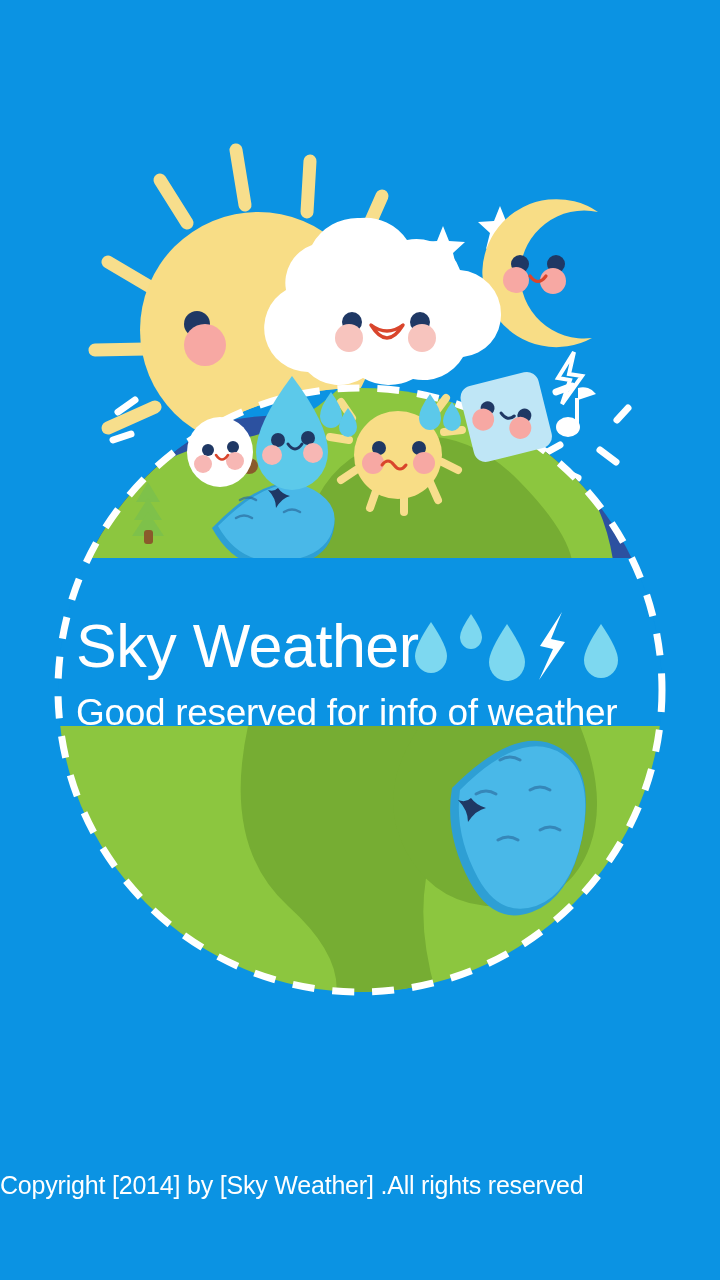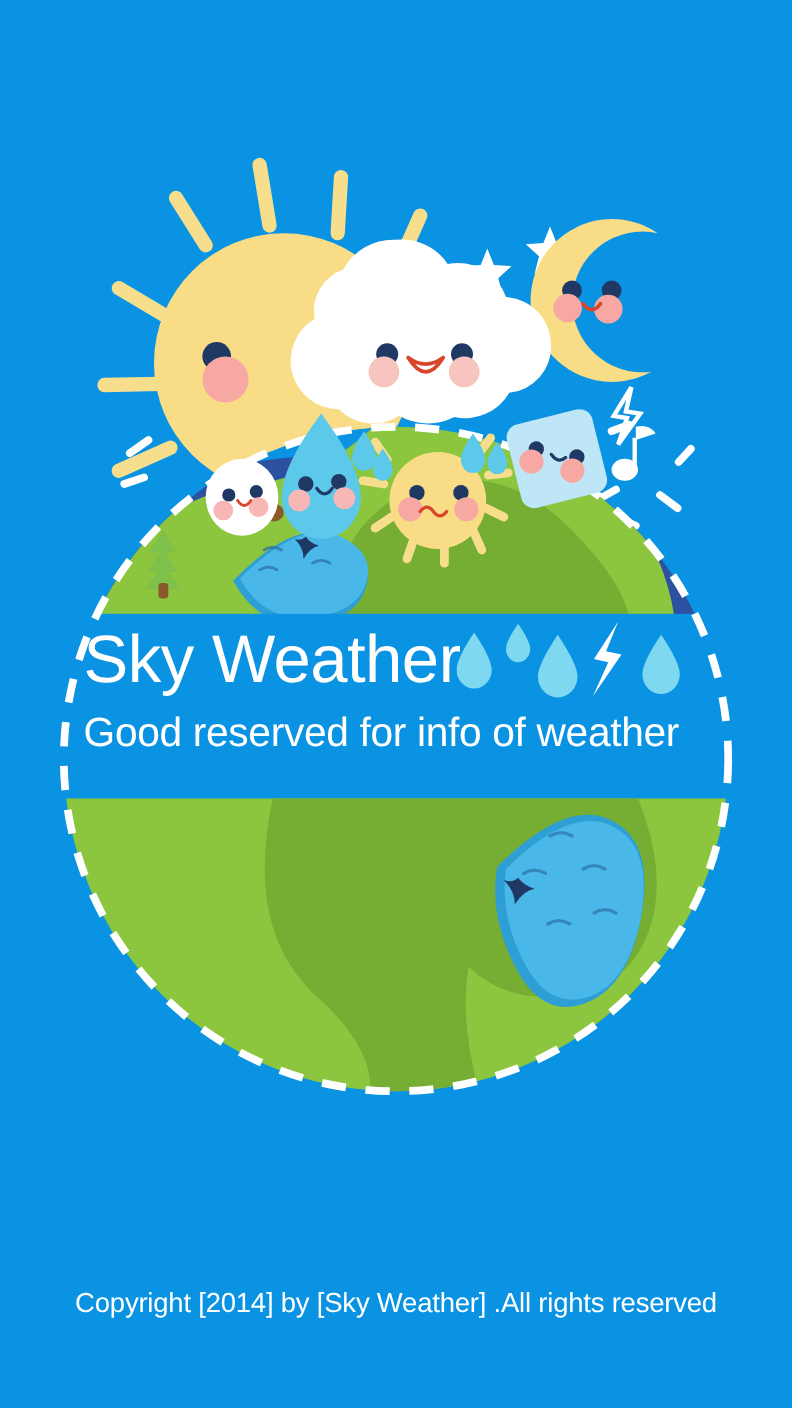--- a/index.html
+++ b/index.html
@@ -21,21 +21,21 @@
     position: absolute;
     left: 0; top: 0;
     width: 720px; height: 1280px;
   }
   #art svg { display: block; }
 
   
   #text-block {
     position: absolute;
     left: 0;
-    top: 560px;
+    top: 607px;
     width: 604px;
     z-index: 40;
   }
   #title-row {
     position: relative;
     height: 78px;
     padding-left: 76px;
     display: flex;
     align-items: center;
   }
@@ -64,21 +64,20 @@
     letter-spacing: -0.3px;
     white-space: nowrap;
   }
 
   
   #copyright {
     position: absolute;
     left: 0;
     top: 1168px;
     width: 720px;
-    text-align: center;
     color: #ffffff;
     font-size: 25px;
     line-height: 34px;
     font-weight: 400;
     letter-spacing: -0.2px;
     z-index: 40;
   }
 </style>
 </head>
 <body>

